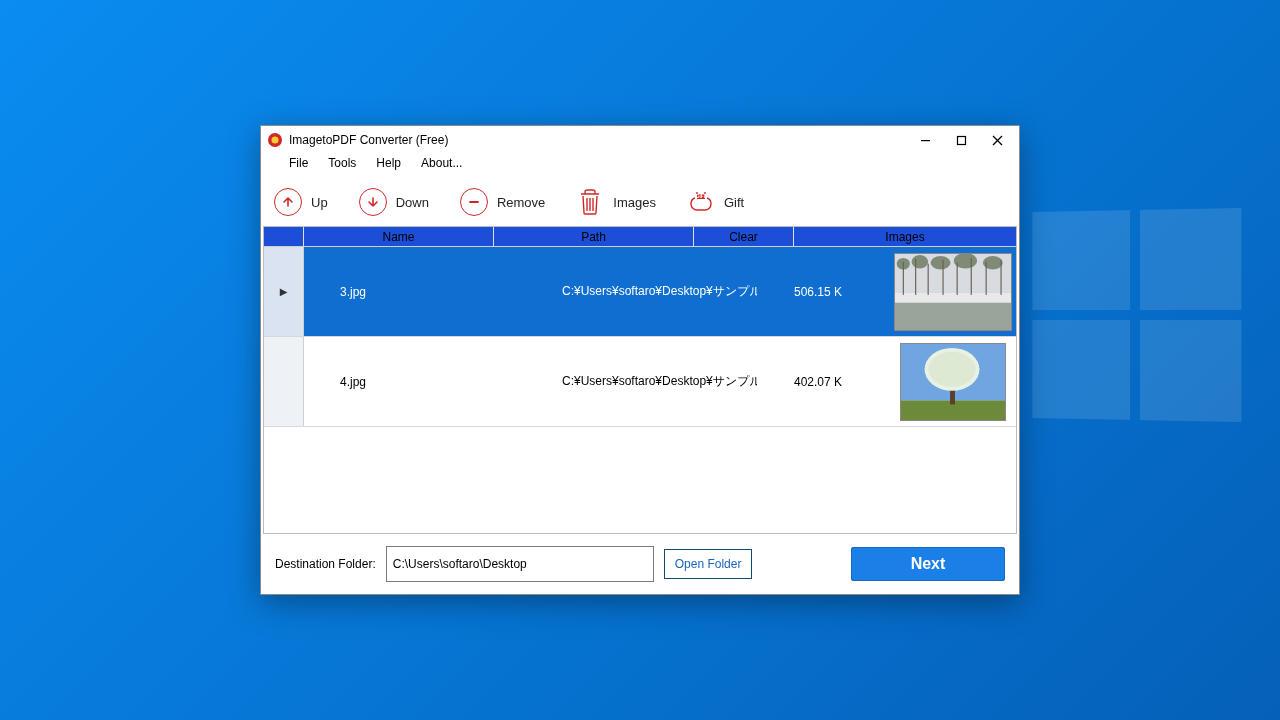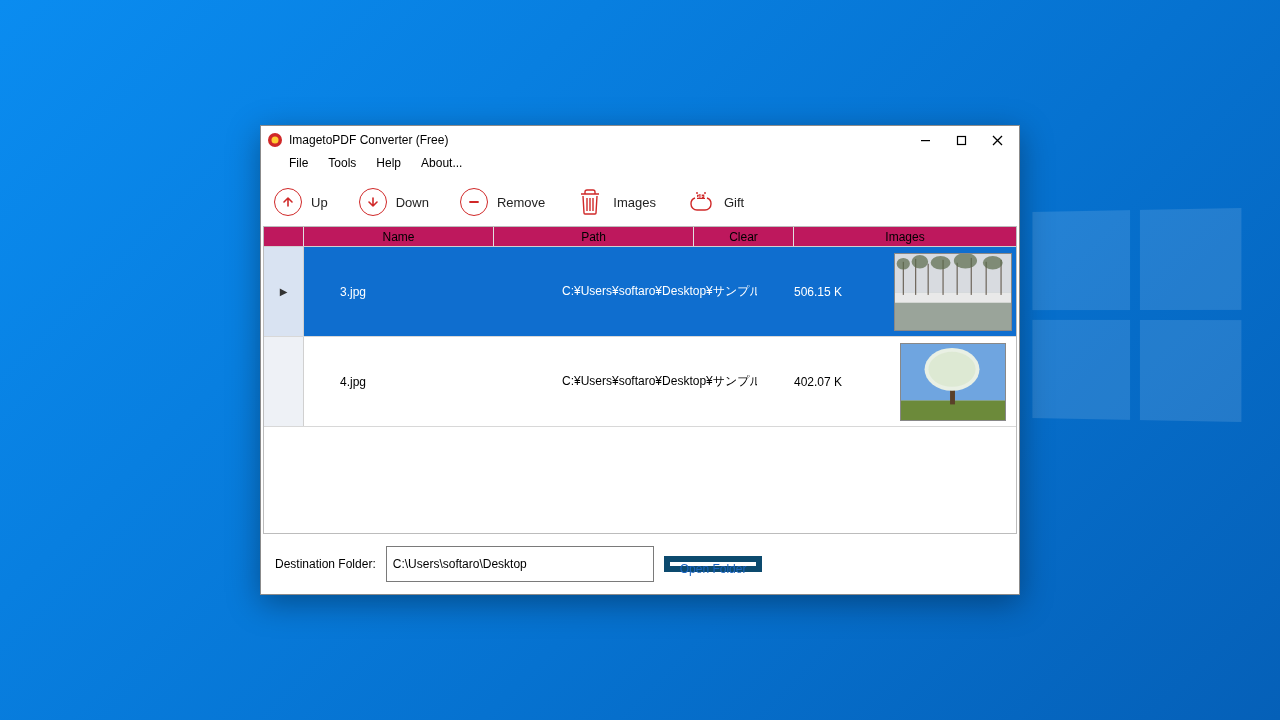--- a/index.html
+++ b/index.html
@@ -112,21 +112,21 @@
     overflow: hidden;
     border: 1px solid #bcbcbc;
     margin: 0 2px;
     background: #fff;
     display: flex;
     flex-direction: column;
   }
   .thead {
     display: flex;
     height: 20px;
-    background: #be185d;
+    background: #1d4ed8;
     border-bottom: 1px solid #d0d0d0;
     font-size: 12px;
     color: #000;
   }
   .th, .td {
     border-right: 1px solid #e0e0e0;
     display: flex;
     align-items: center;
     justify-content: center;
     overflow: hidden;
@@ -177,23 +177,23 @@
   .dest-input {
     width: 268px;
     height: 36px;
     border: 1px solid #7a7a7a;
     padding: 0 6px;
     font-size: 12px;
     font-family: inherit;
     outline: none;
   }
   .open-folder-btn {
-    height: 16px;
+    height: 30px;
     padding: 0 10px;
-    border: 6px solid #0c4a6e;
+    border: 1px solid #0c4a6e;
     background: #fff;
     color: #1a63bf;
     font-size: 12px;
     cursor: pointer;
   }
   .next-btn {
     margin-left: auto;
     width: 154px; height: 34px;
     background: #1a7fe6;
     color: #fff;
@@ -378,16 +378,17 @@
         </div>
 
       </div>
       <div class="belowtable"></div>
     </div>
 
     <div class="bottombar">
       <span class="label">Destination Folder:</span>
       <input class="dest-input" type="text" value="C:\Users\softaro\Desktop" style="">
       <button class="open-folder-btn">Open Folder</button>
+      <button class="next-btn">Next</button>
     </div>
 
   </div>
 </div>
 
 </body></html>

